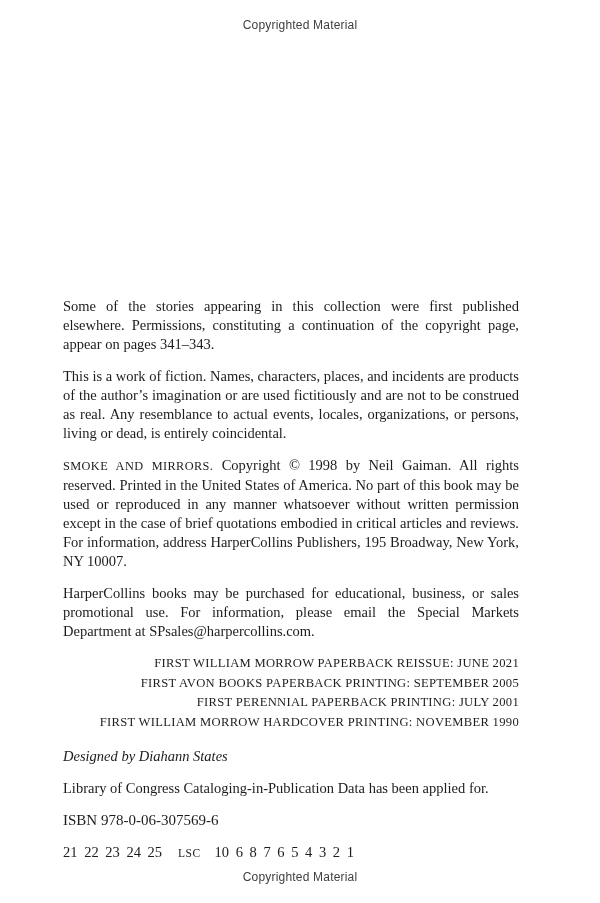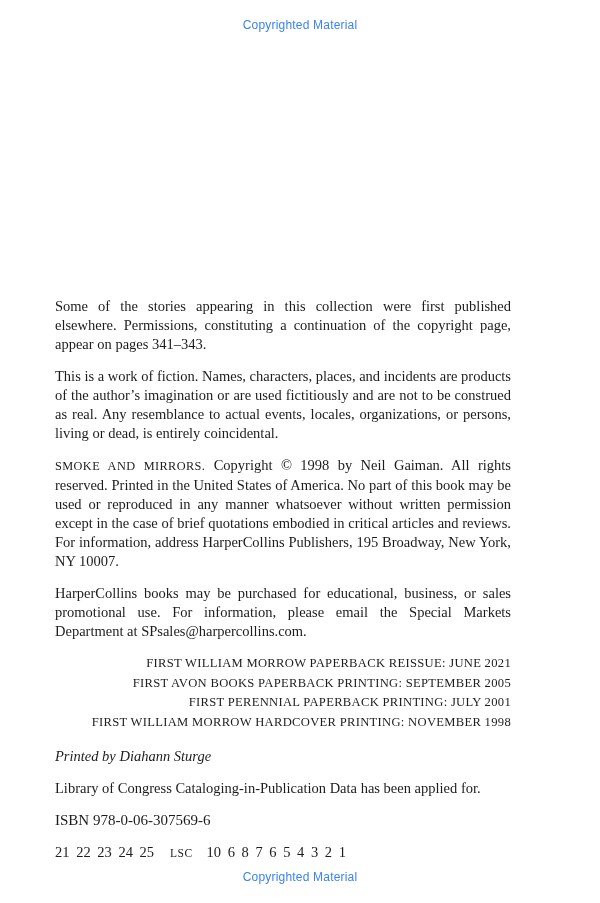--- a/index.html
+++ b/index.html
@@ -15,29 +15,29 @@
     color: #1c1c1c;
     overflow: hidden;
   }
   .watermark {
     position: absolute;
     left: 0;
     width: 100%;
     text-align: center;
     font-family: "Liberation Sans", sans-serif;
     font-size: 12px;
-    color: #3b82f6;
+    color: #404040;
     letter-spacing: 0.2px;
   }
   .watermark.top { top: 18px; }
   .watermark.bottom { top: 870px; }
 
   .content {
     position: absolute;
-    left: 55px;
+    left: 63px;
     top: 297px;
     width: 456px;
     font-size: 14.5px;
     line-height: 19px;
   }
   .content p {
     margin: 0 0 13px 0;
     text-align: justify;
     text-justify: inter-word;
   }
@@ -89,24 +89,24 @@
   <p>This is a work of fiction. Names, characters, places, and incidents are products of the author’s imagination or are used fictitiously and are not to be construed as real. Any resemblance to actual events, locales, organizations, or persons, living or dead, is entirely coincidental.</p>
 
   <p><span class="sc">SMOKE AND MIRRORS.</span><span> Copyright © 1998 by Neil Gaiman. All rights reserved. Printed in the United States of America. No part of this book may be used or reproduced in any manner whatsoever without written permission except in the case of brief quotations embodied in critical articles and reviews. For information, address HarperCollins Publishers, 195 Broadway, New York, NY 10007.</span></p>
 
   <p>HarperCollins books may be purchased for educational, business, or sales promotional use. For information, please email the Special Markets Department at SPsales@harpercollins.com.</p>
 
   <div class="printing-history">
     <div class="history-line">FIRST WILLIAM MORROW PAPERBACK REISSUE: JUNE 2021</div>
     <div class="history-line">FIRST AVON BOOKS PAPERBACK PRINTING: SEPTEMBER 2005</div>
     <div class="history-line">FIRST PERENNIAL PAPERBACK PRINTING: JULY 2001</div>
-    <div class="history-line">FIRST WILLIAM MORROW HARDCOVER PRINTING: NOVEMBER 1998</div>
+    <div class="history-line">FIRST WILLIAM MORROW HARDCOVER PRINTING: NOVEMBER 1990</div>
   </div>
 
-  <p class="designer">Printed by Diahann Sturge</p>
+  <p class="designer">Designed by Diahann States</p>
 
   <p class="loc-line">Library of Congress Cataloging-in-Publication Data has been applied for.</p>
 
   <p class="isbn-line">ISBN 978-0-06-307569-6</p>
 
   <div class="number-line"><span class="left-numbers">21 22 23 24 25</span><span class="lsc">LSC</span><span>10 6 8 7 6 5 4 3 2 1</span></div>
 
 </main>
 
 <div class="watermark bottom">Copyrighted Material</div>

